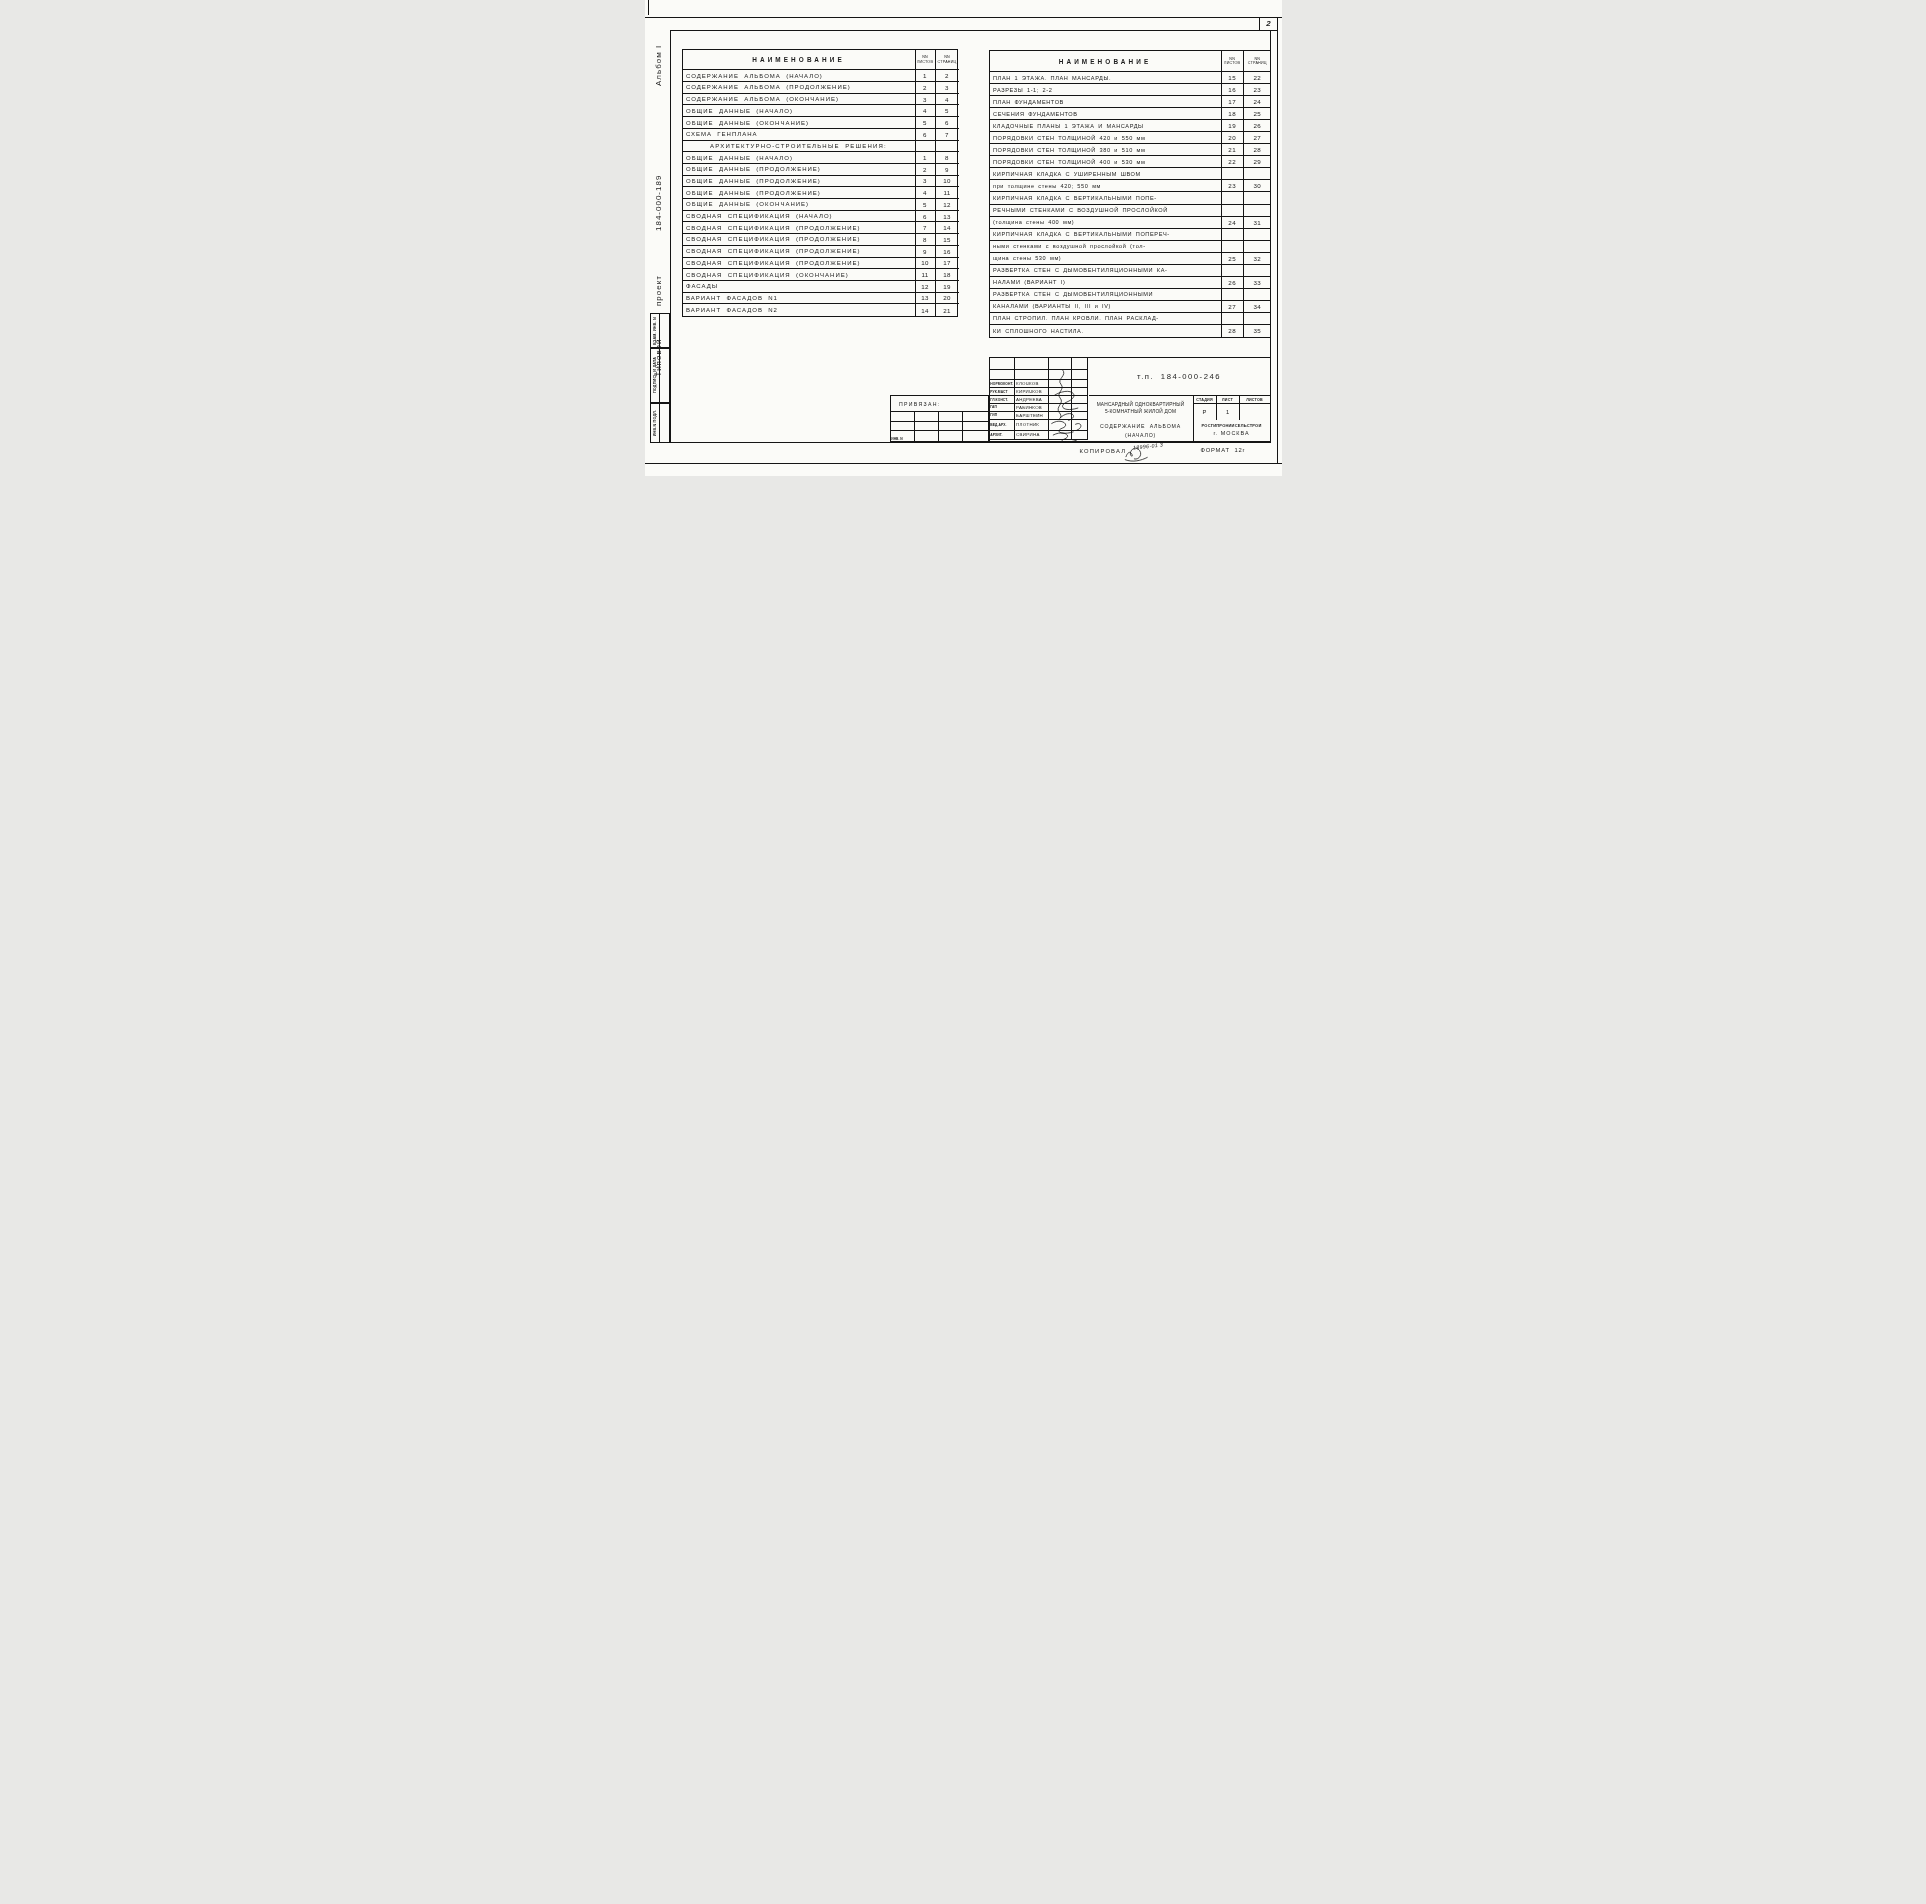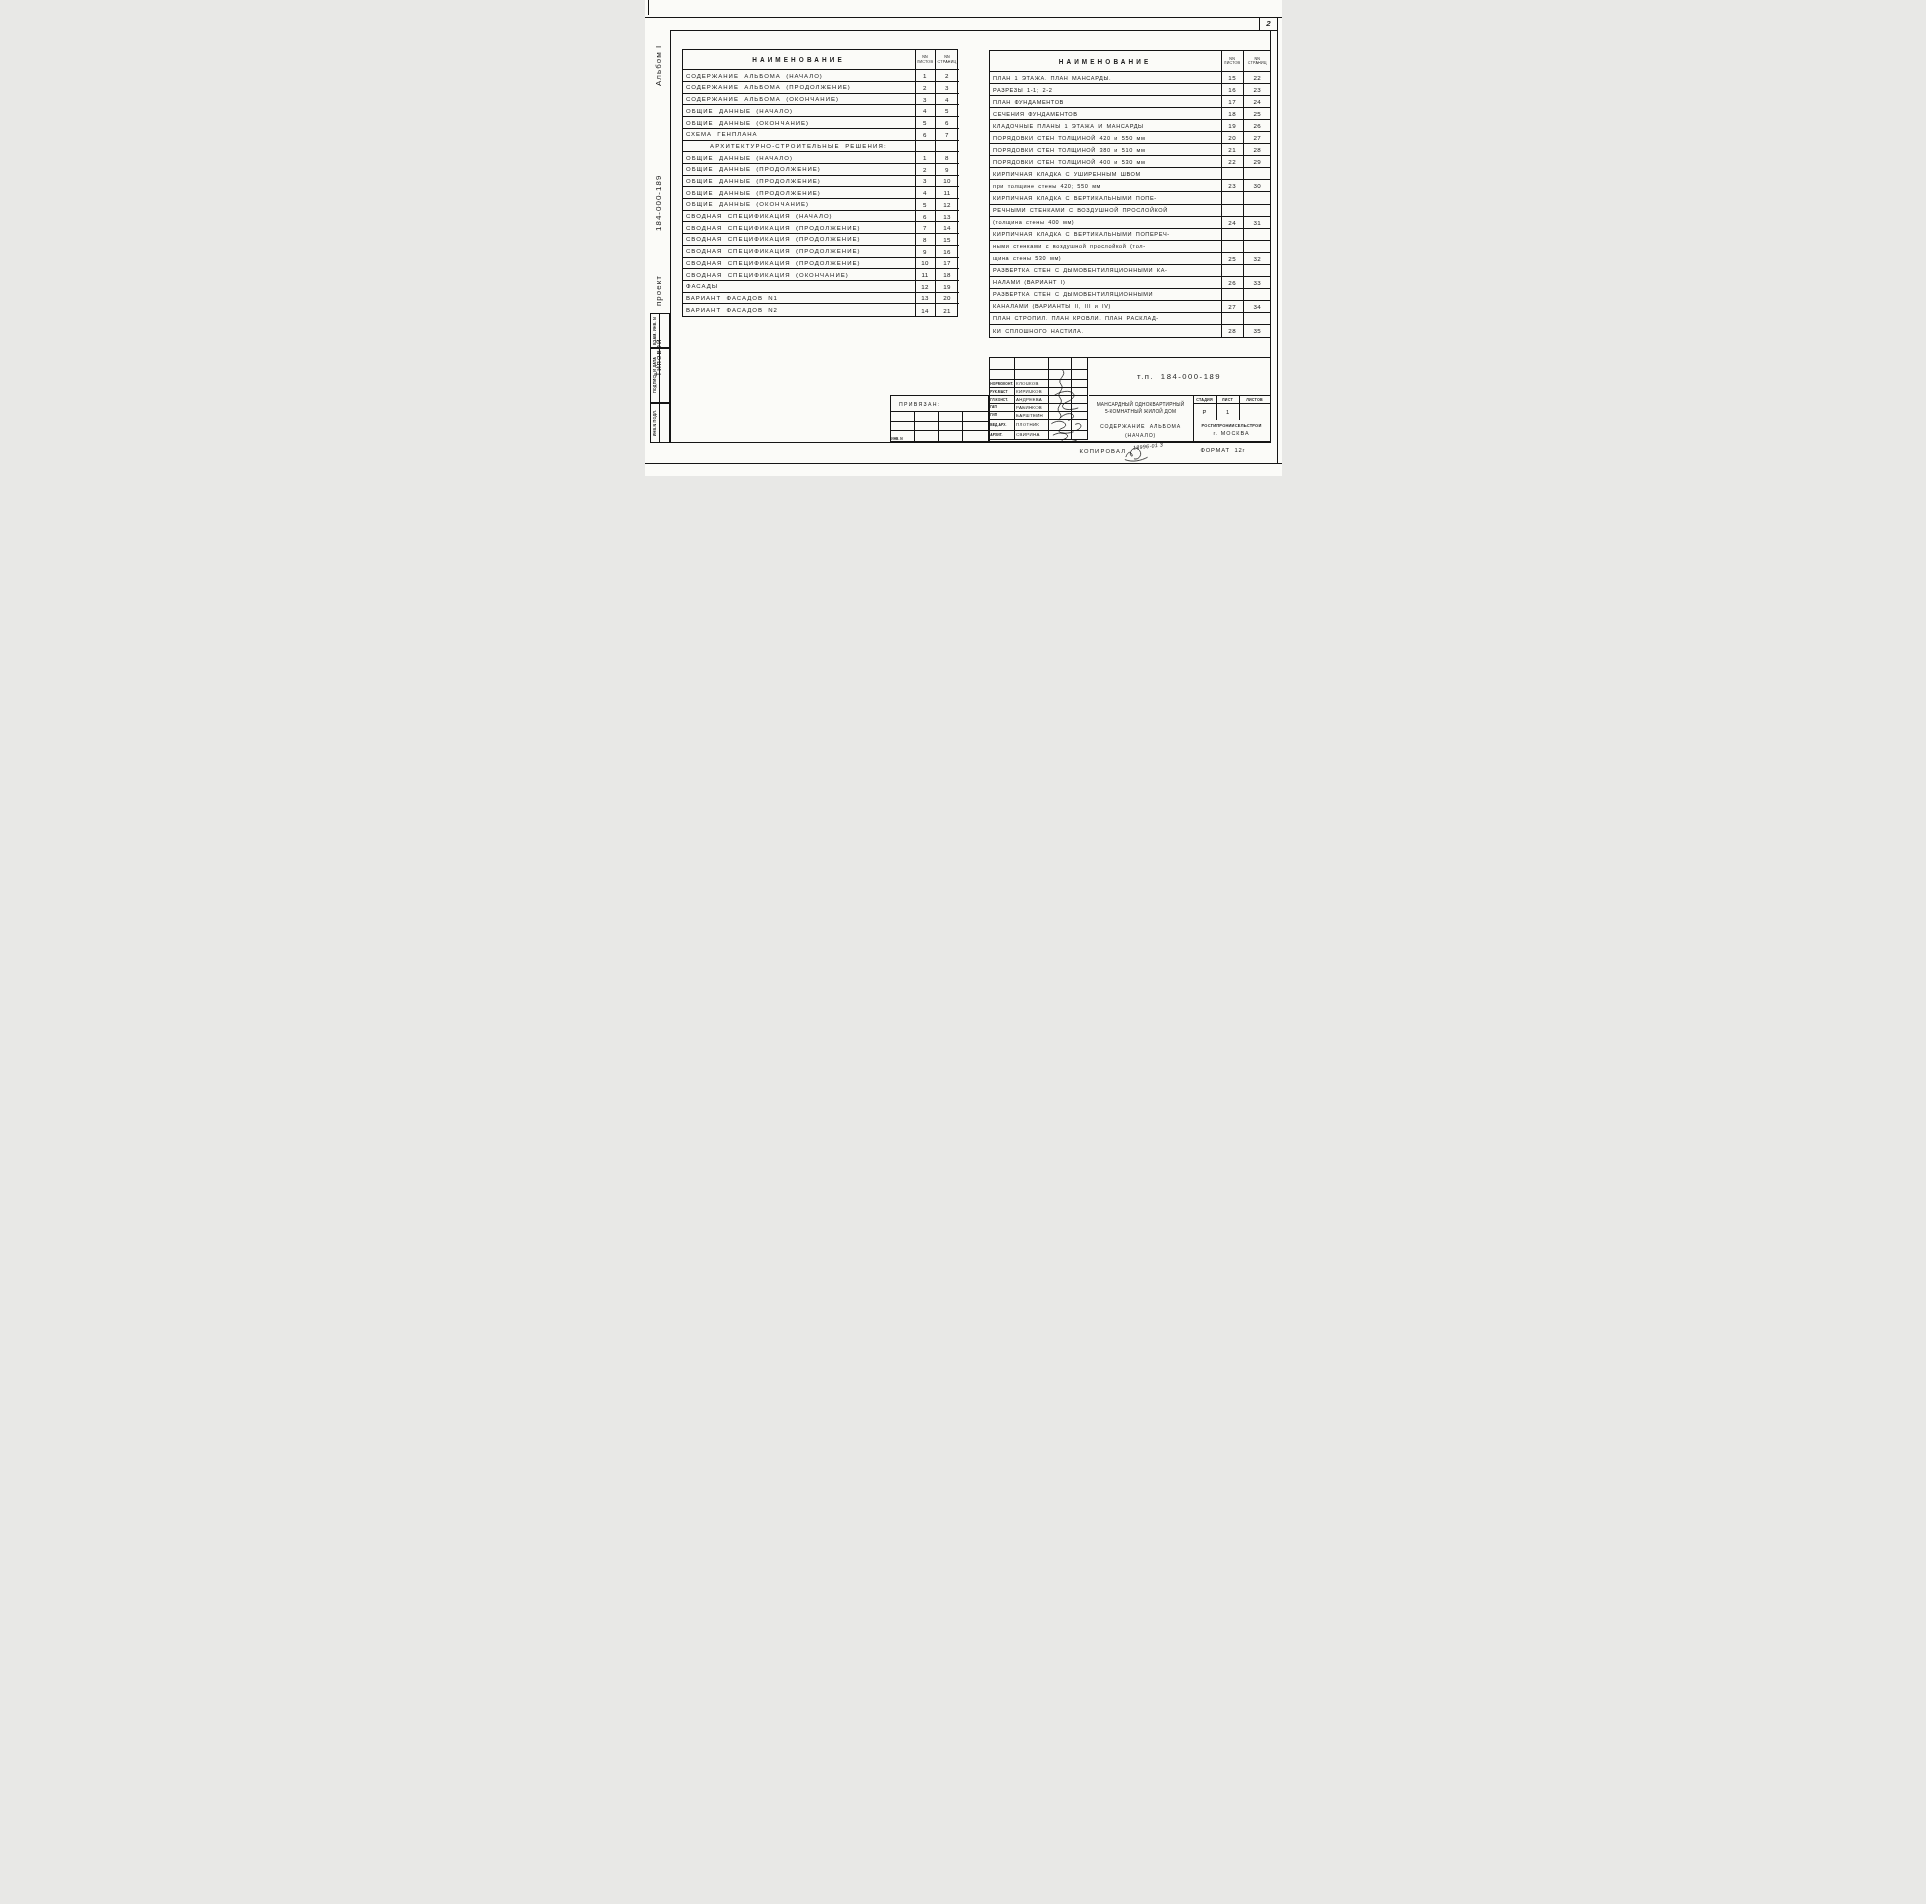--- a/index.html
+++ b/index.html
@@ -377,21 +377,21 @@
         <div class="cell sig-role">ВЕД.АРХ.</div>
         <div class="cell sig-name">ПЛОТНИК</div>
         <div class="cell sig-sign"></div>
         <div class="cell sig-date"></div>
         <div class="cell sig-role toc-row-bottom">АРХИТ.</div>
         <div class="cell sig-name toc-row-bottom">СВИРИНА</div>
         <div class="cell sig-sign toc-row-bottom"></div>
         <div class="cell sig-date toc-row-bottom"></div>
       </div>
     <div class="tp-cell">
-      <span>т.п.  184-000-189</span>
+      <span>т.п.  184-000-246</span>
     </div>
     <div class="mans-cell">
       <span>МАНСАРДНЫЙ ОДНОКВАРТИРНЫЙ</span>
       <span>5-КОМНАТНЫЙ ЖИЛОЙ ДОМ</span>
     </div>
     <div class="stage-grid">
       <div class="cell stage-h">СТАДИЯ</div>
       <div class="cell stage-h">ЛИСТ</div>
       <div class="cell stage-h last">ЛИСТОВ</div>
       <div class="cell stage-v">Р</div>

